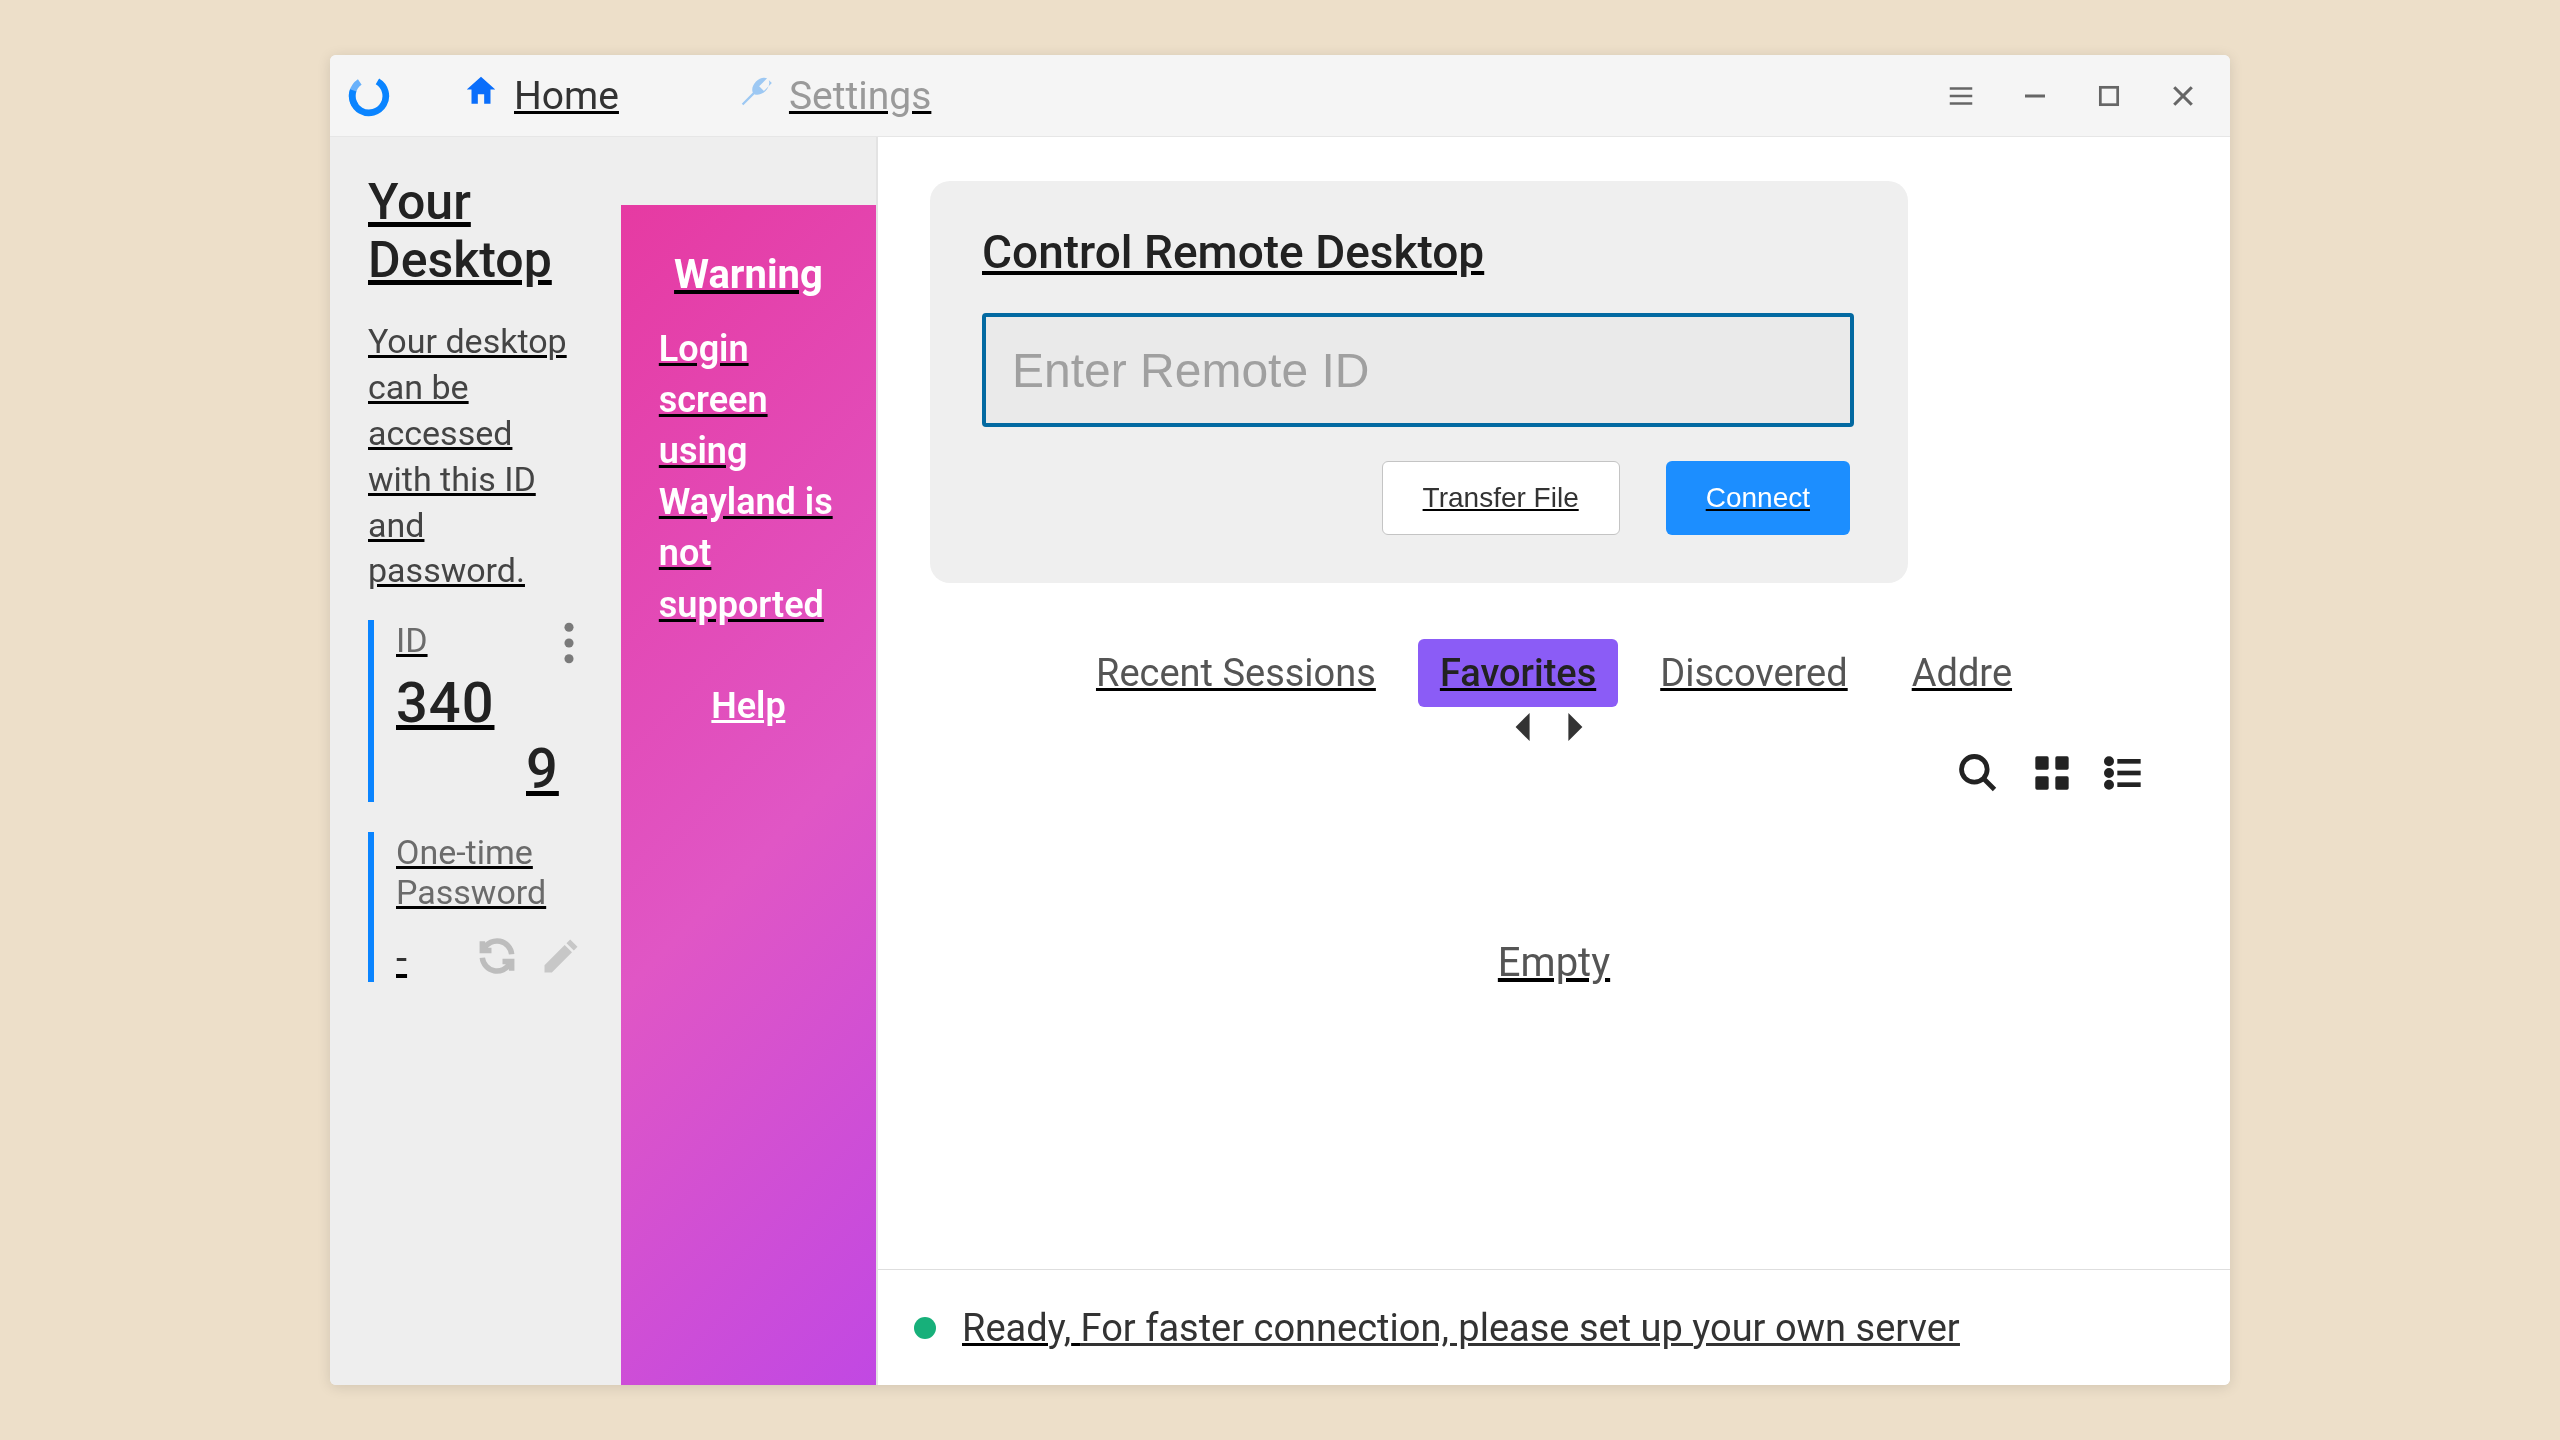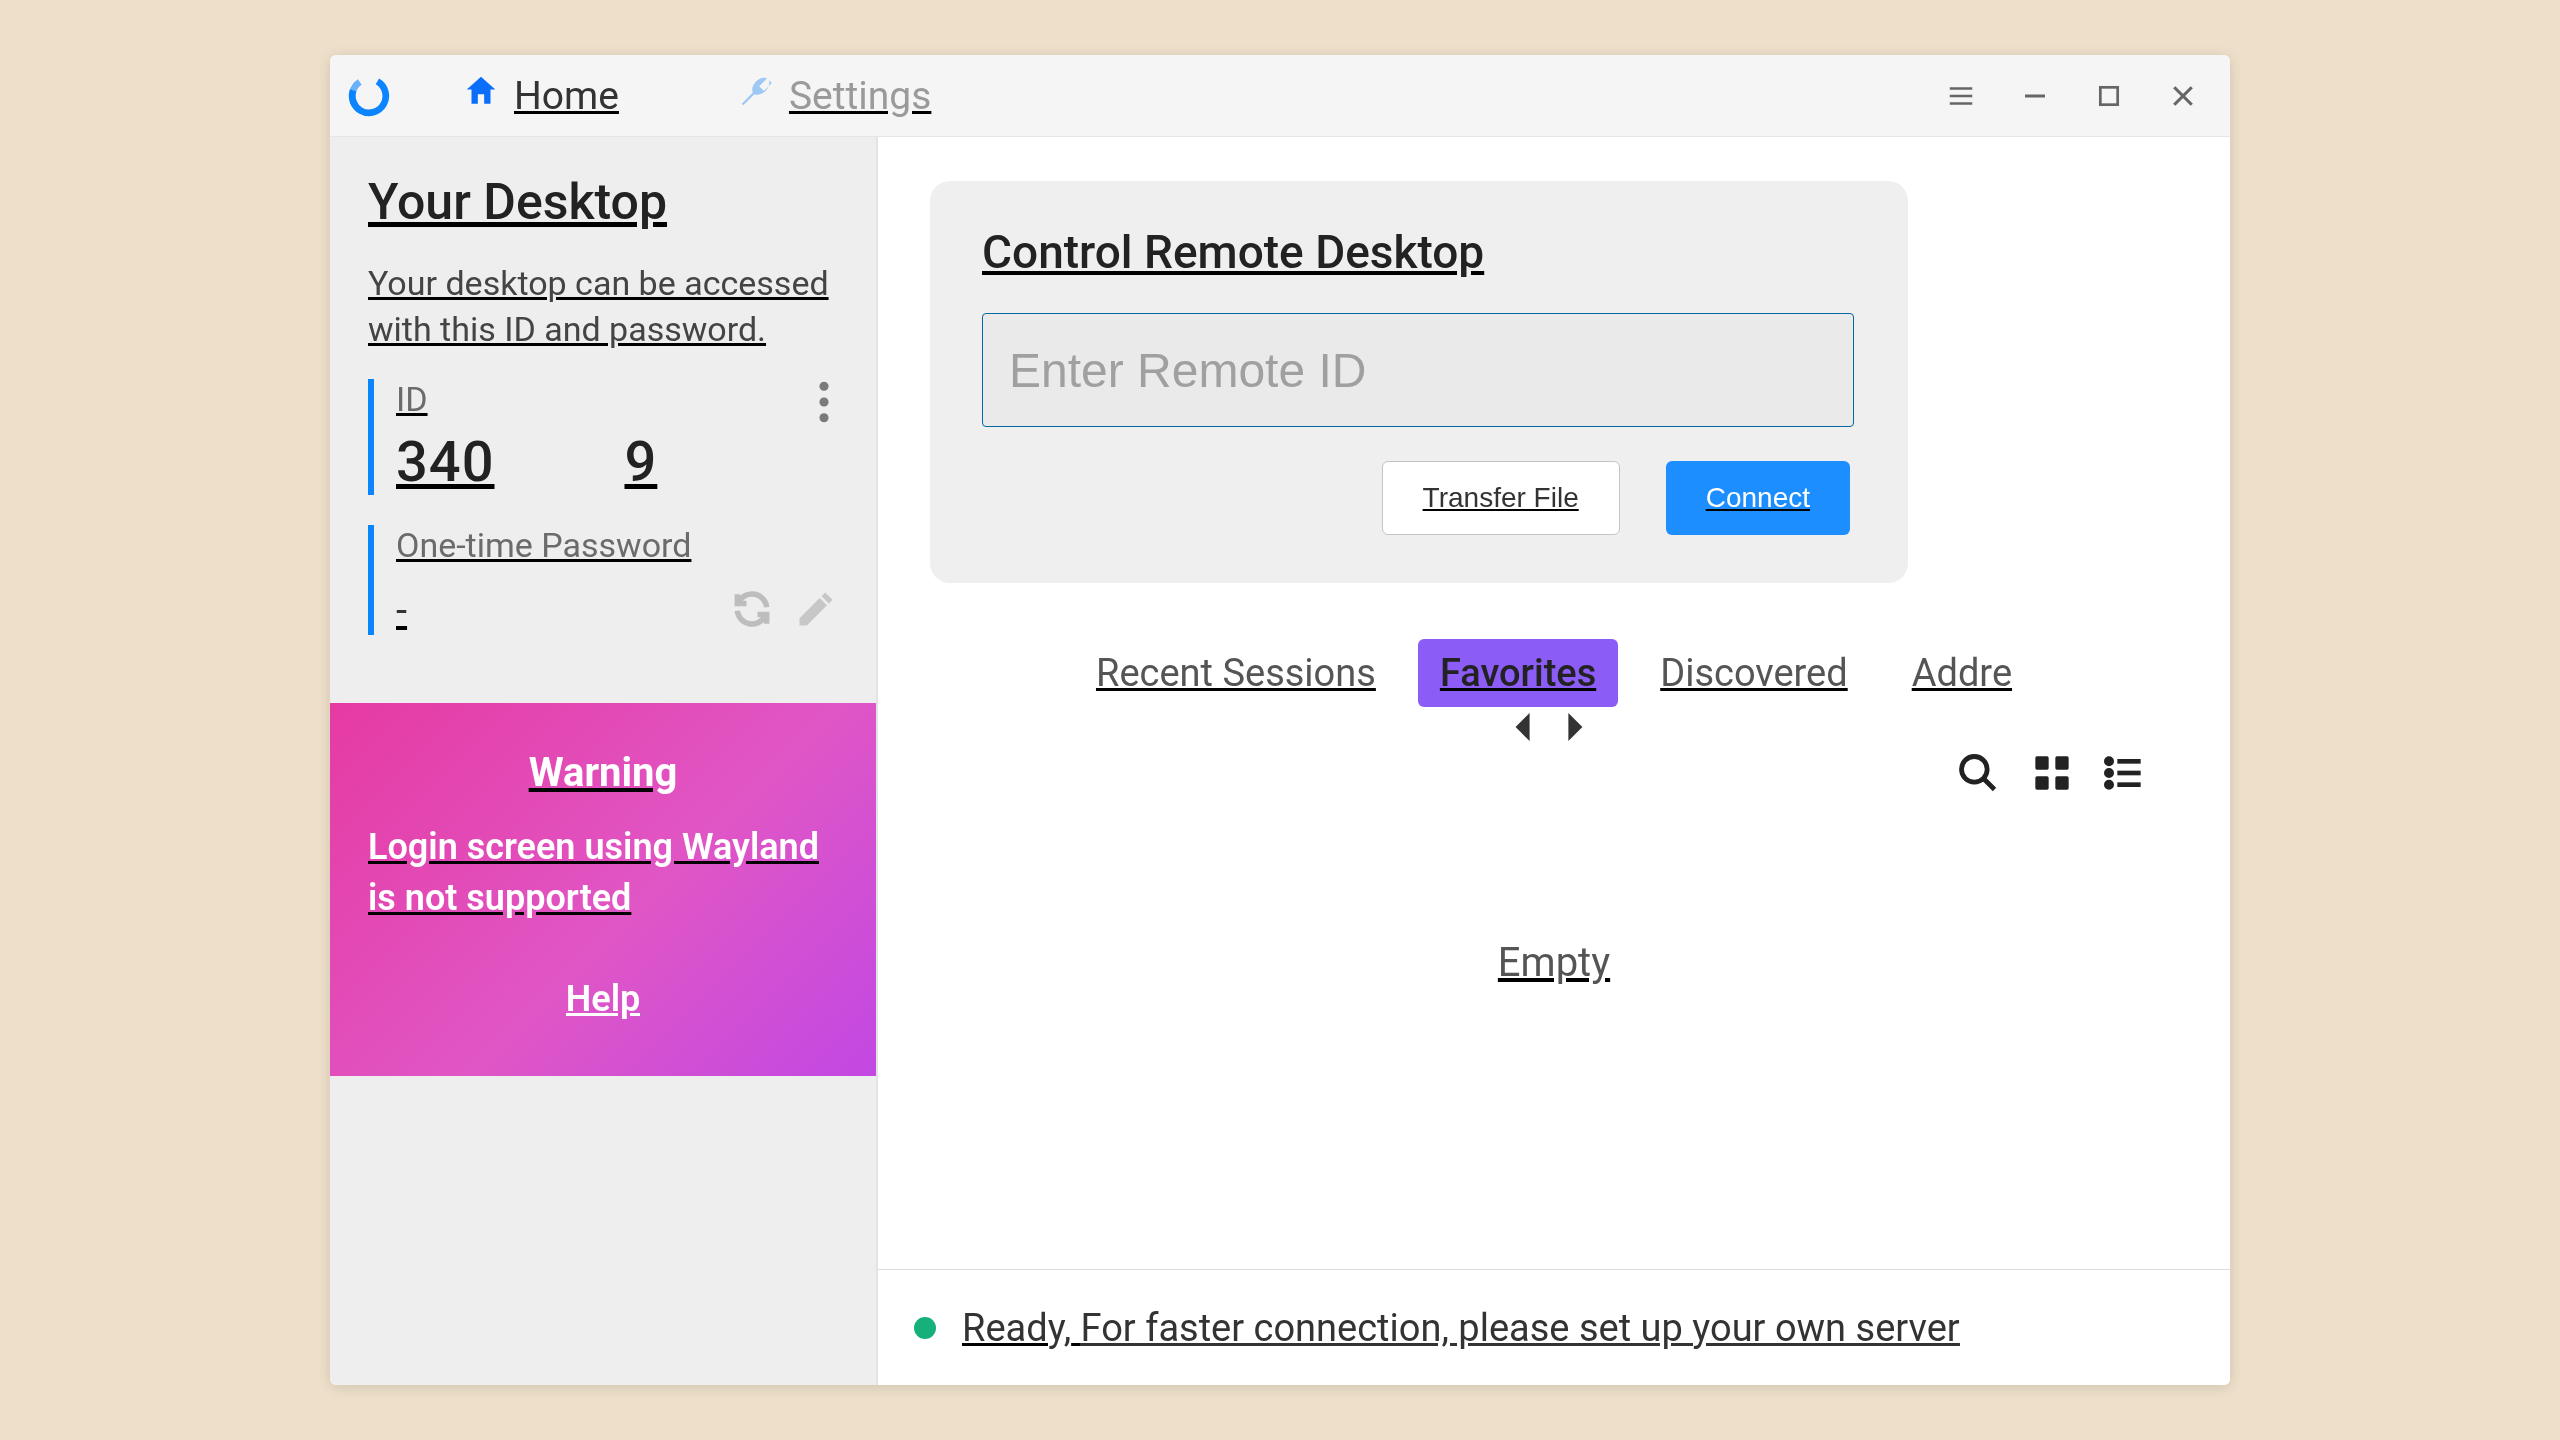--- a/index.html
+++ b/index.html
@@ -42,21 +42,21 @@
     .nav-tab.inactive svg { opacity: 0.65; }
     .spacer { flex: 1; }
     .win-controls { display: flex; align-items: center; gap: 40px; padding-right: 18px; }
     .win-btn { width: 34px; height: 34px; display:flex; align-items:center; justify-content:center; color:#555; cursor:pointer; }
     
     .body { flex:1; display:flex; }
     .sidebar {
       width: 548px;
       background: #eeeeee;
       border-right: 2px solid #e3e3e3;
-      display:flex; flex-direction:column;
+      display:flex; 
     }
     .side-pad { padding: 36px 38px 0 38px; }
     .side-title { font-size: 50px; font-weight: 500; color: #222; margin-bottom: 30px; }
     .side-desc { font-size: 34px; color: #444; line-height: 1.35; margin-bottom: 26px; }
     .field-block { position: relative; padding-left: 22px; border-left: 6px solid #0a84ff; margin-bottom: 30px; }
     .field-label { font-size: 34px; color: #6b6b6b; margin-bottom: 10px; }
     .field-row { display:flex; align-items:center; justify-content:space-between; }
     .id-value { font-size: 56px; font-weight: 500; color: #222; letter-spacing: 1px; }
     .id-value .gap { display:inline-block; width: 130px; }
     .kebab { color:#777; cursor:pointer; padding: 0 8px; }
@@ -74,21 +74,21 @@
     .warning-body { font-size: 36px; line-height: 1.42; font-weight: 600; }
     .warning-help { text-align:center; margin-top: 54px; font-size: 36px; font-weight:600; text-decoration: underline; cursor:pointer; }
     .main { flex:1; background:#fff; display:flex; flex-direction:column; }
     .main-inner { padding: 44px 52px 0 52px; }
     .panel {
       background:#efefef; border-radius: 20px; padding: 44px 52px 48px 52px;
       width: 978px;
     }
     .panel-title { font-size: 46px; font-weight:500; color:#222; margin-bottom: 34px; }
     .remote-input {
-      width: 872px; height: 114px; border:1px solid #0369a1; border-radius: 4px;
+      width: 872px; height: 114px; border:4px solid #0369a1; border-radius: 4px;
       background:#eaeaea; font-size: 48px; color:#333; padding: 0 26px;
     }
     .remote-input::placeholder { color:#a0a0a0; }
     .panel-buttons { display:flex; justify-content:flex-end; gap: 46px; margin-top: 34px; padding-right: 6px; }
     .btn { height: 74px; padding: 0 40px; border-radius: 6px; font-size: 28px; display:flex; align-items:center; cursor:pointer; border:none; }
     .btn-secondary { background:#fff; border:1px solid #c4c4c4; color:#333; }
     .btn-primary { background:#1c8eff; color:#fff; font-weight:500; }
     .tabs-row {
       display:flex; align-items:center; padding: 56px 34px 0 16px; flex-direction: column;
     }

